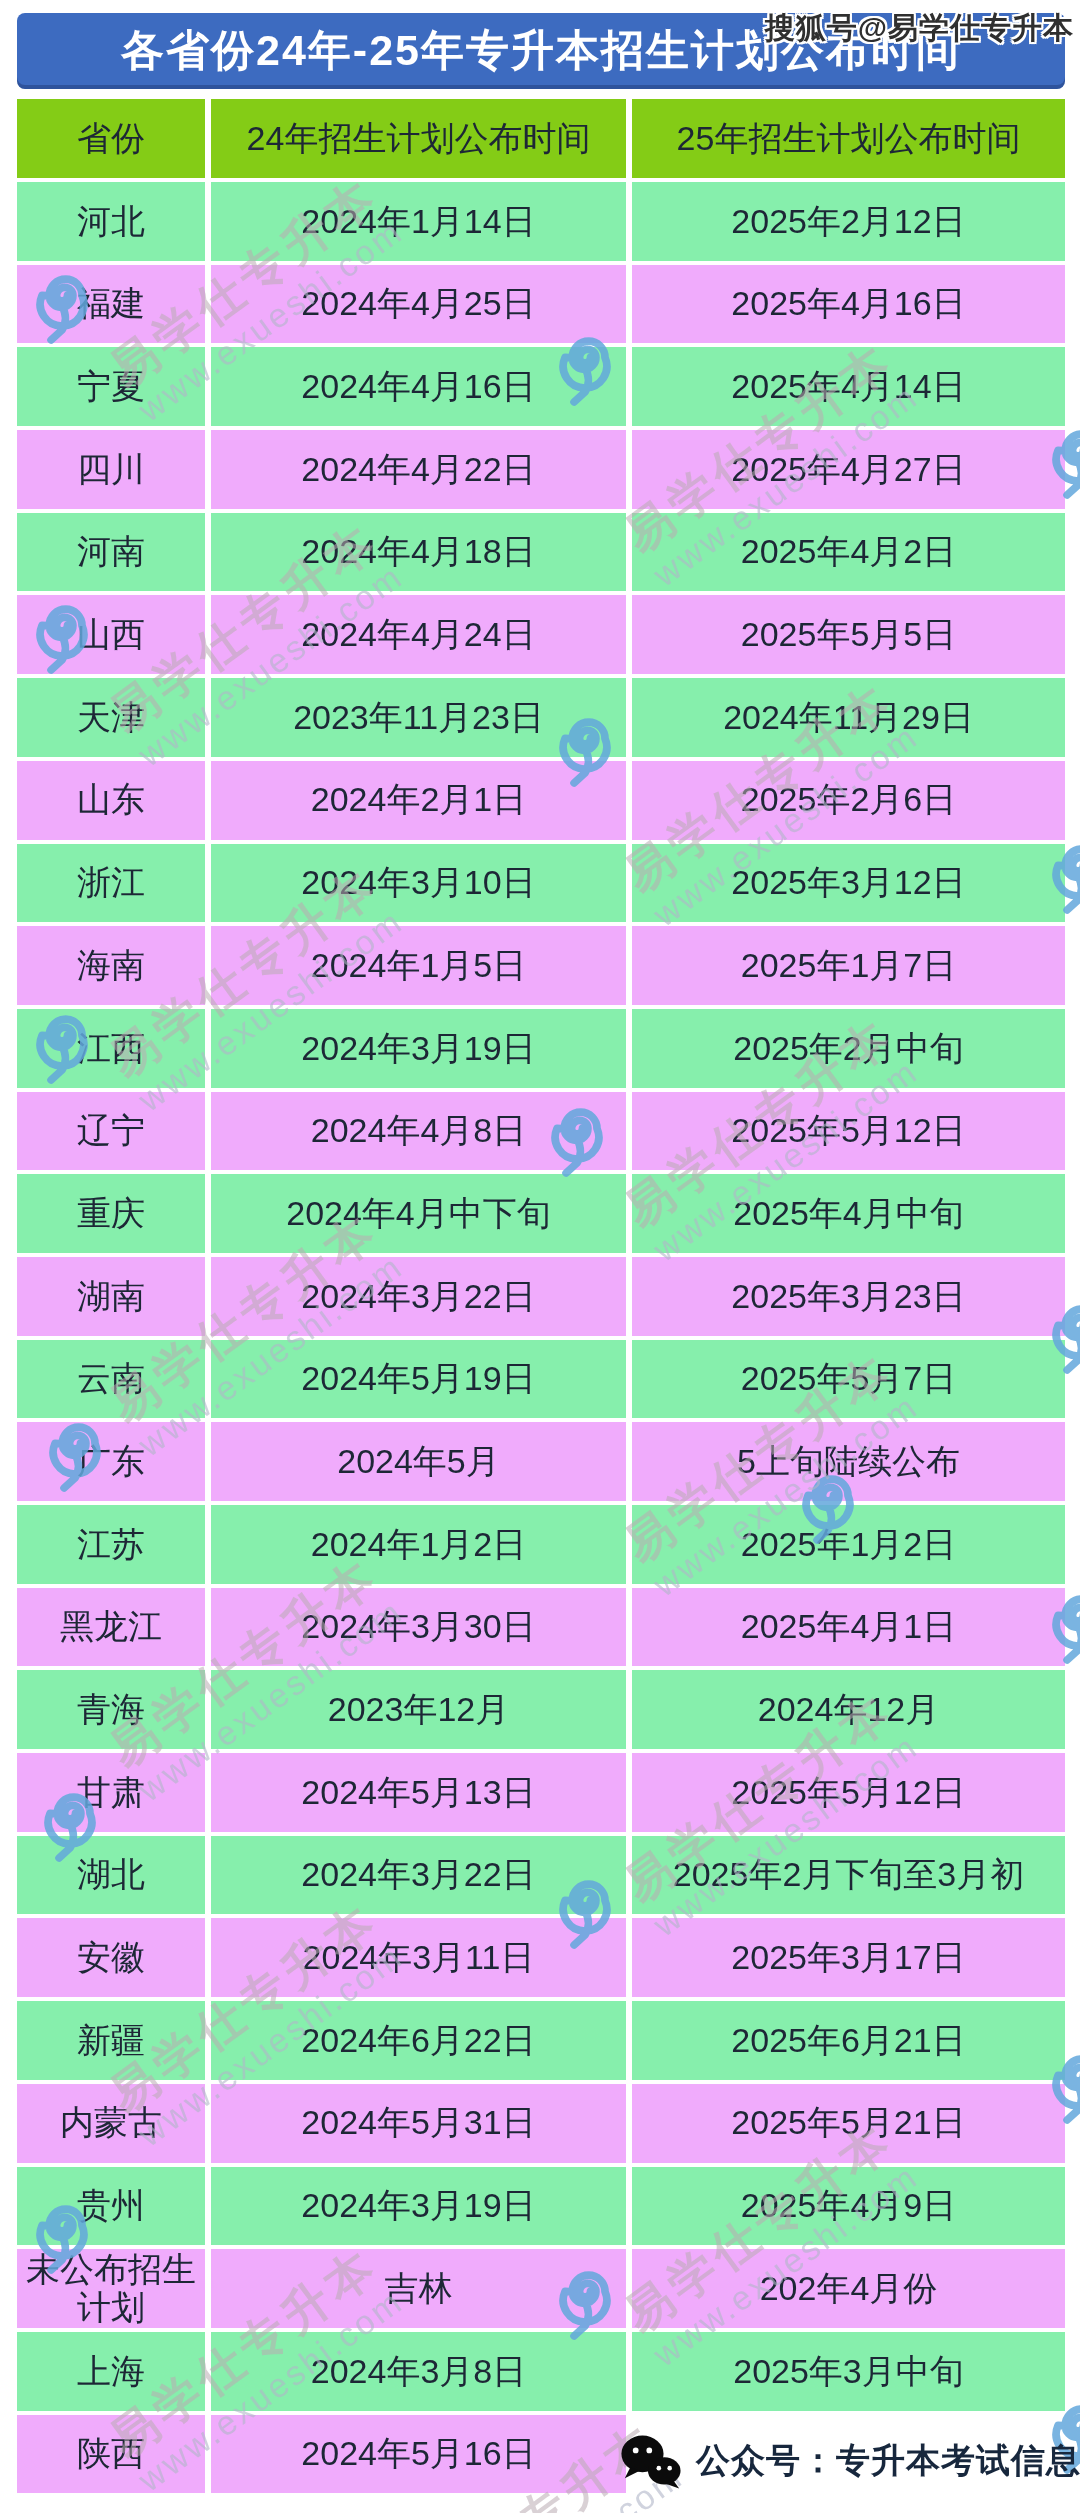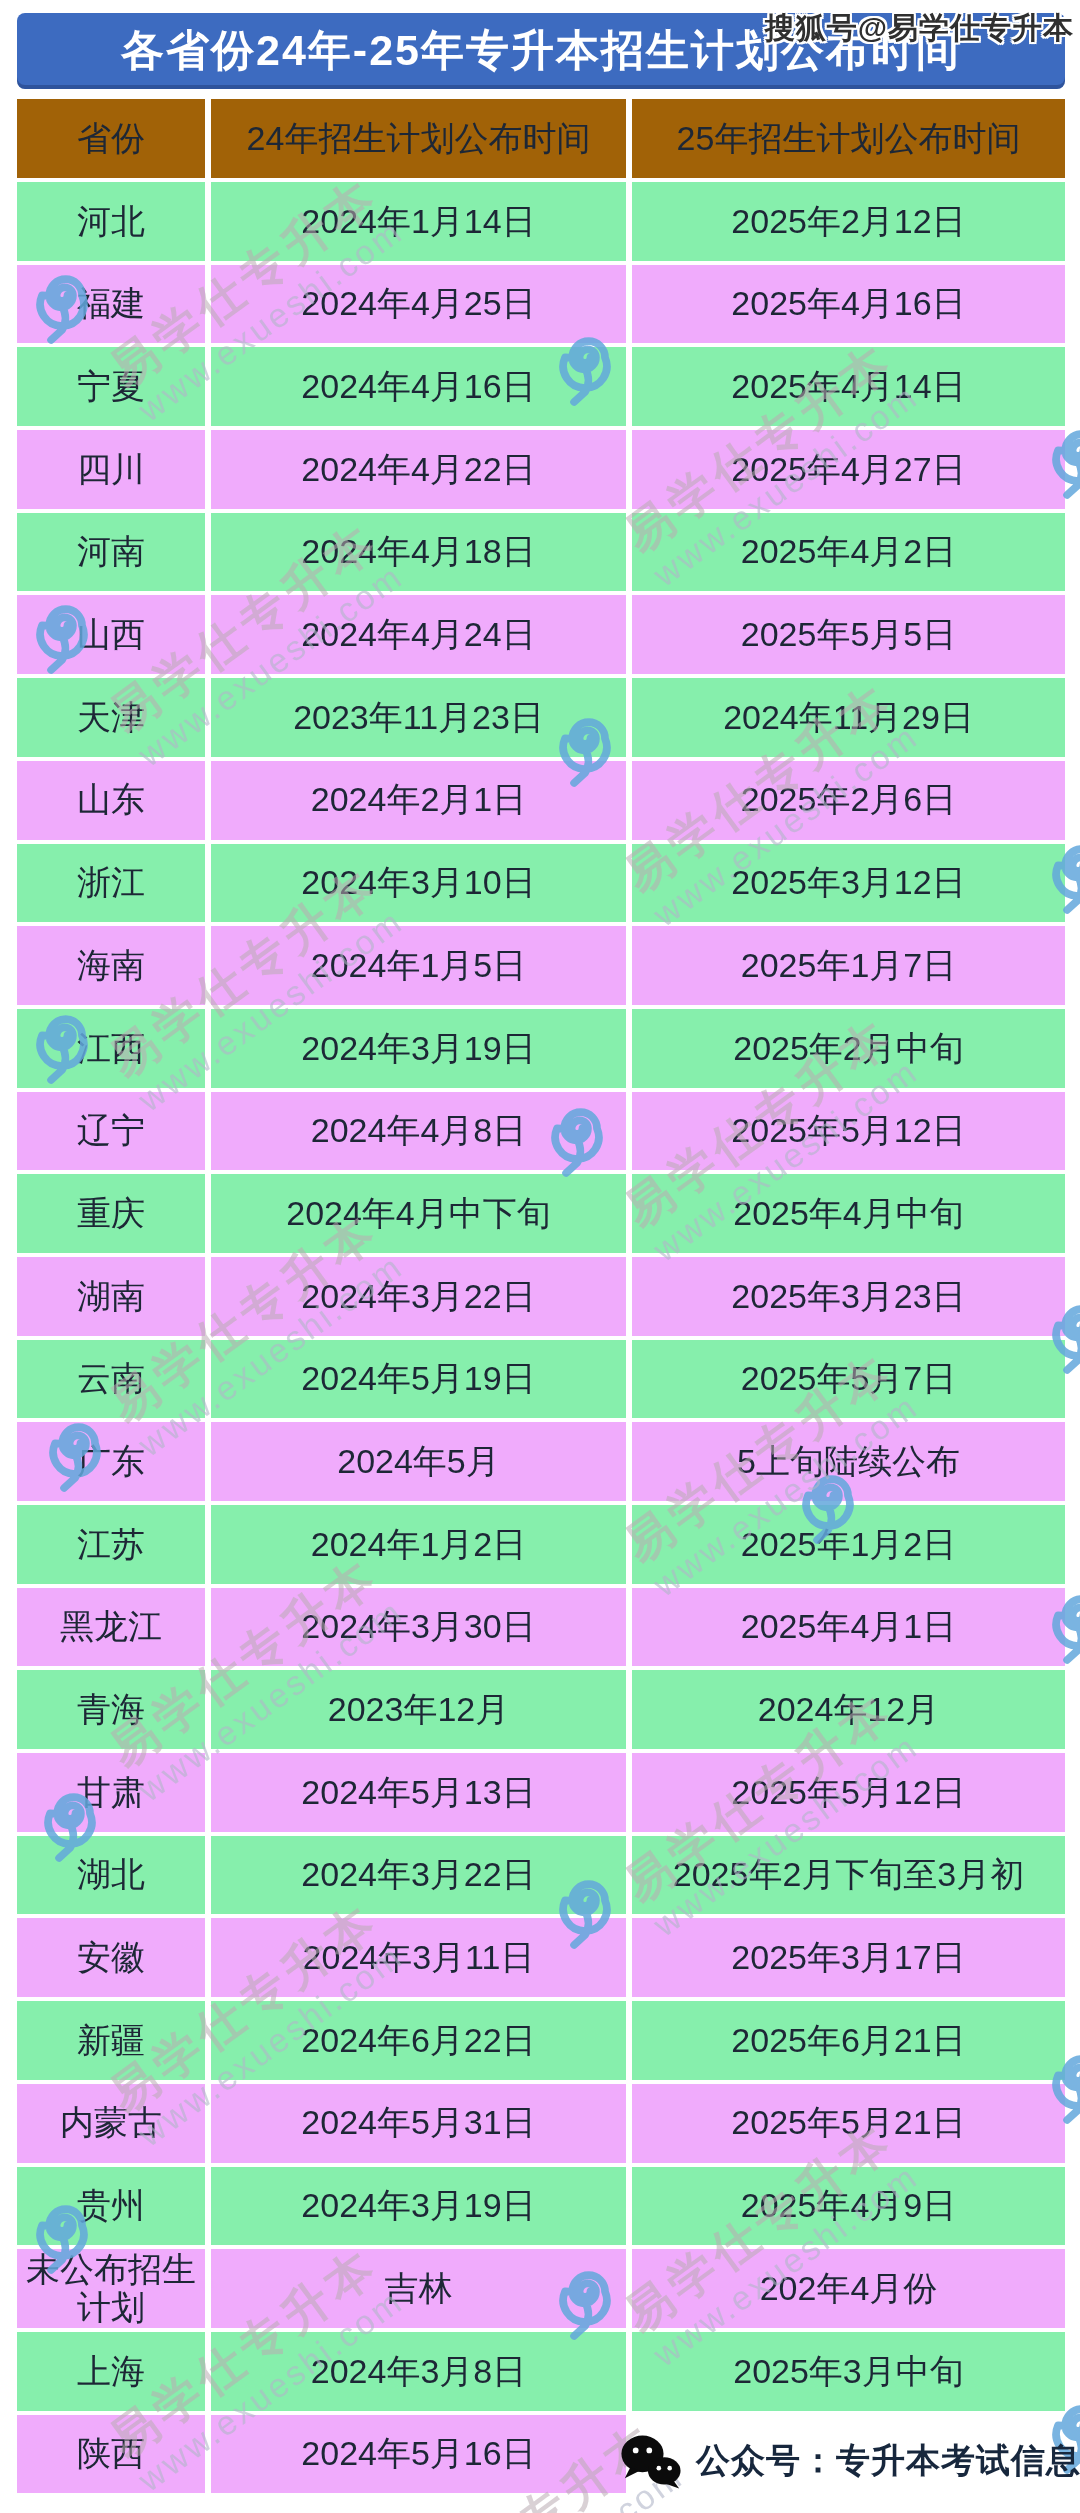--- a/index.html
+++ b/index.html
@@ -33,21 +33,21 @@
     grid-template-columns:188px 415px auto;
     grid-template-rows:79px;
     grid-auto-rows:78.7px;
     gap:4px 6px;
     background:transparent;
   }
   .cell{
     display:flex;align-items:center;justify-content:center;
     font-size:34px;color:#1d2736;text-align:center;line-height:1.1;
   }
-  .cell.head{background:#a16207;}
+  .cell.head{background:#84cc16;}
   .cell.light{background:#86efac;}
   .cell.dark{background:#f0abfc;}
   
   .wm-layer{position:absolute;inset:0;z-index:6;pointer-events:none;}
   .wm-text{
     position:absolute;transform:rotate(-36deg);transform-origin:0 0;
     white-space:nowrap;line-height:1.12;
   }
   .wm-text .brand{
     font-size:47px;font-weight:bold;letter-spacing:6px;

